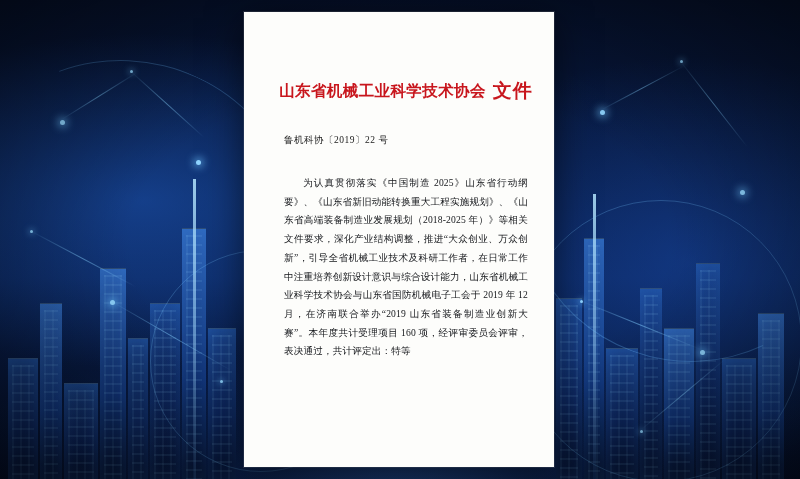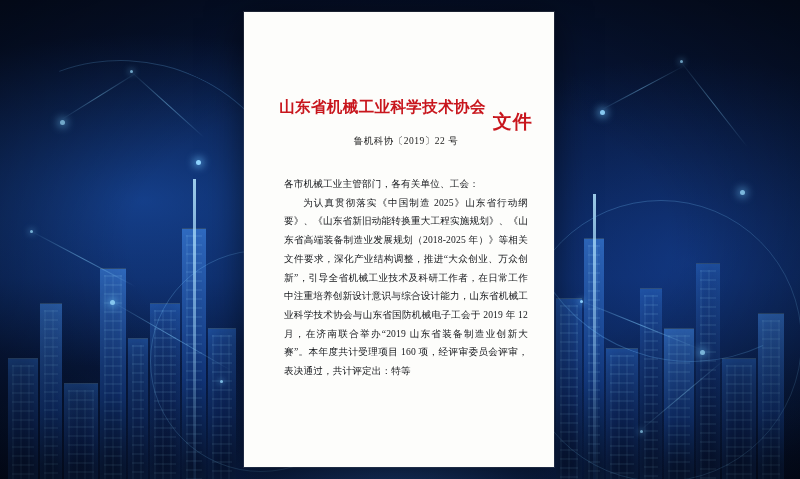--- a/index.html
+++ b/index.html
@@ -128,26 +128,26 @@
     text-align: center;
     white-space: nowrap;
     font-family: "Liberation Serif", serif;
   }
   .doc-wenjian {
     color: #c8161d;
     font-weight: bold;
     font-size: 19px;
     letter-spacing: 1px;
     white-space: nowrap;
-    margin-top: 31px;
   }
   .doc-number {
-    text-align: center;
+    text-align: left;
     font-size: 9.5px;
     color: #1a1a1a;
+    margin-top: 30px;
     letter-spacing: 0.5px;
   }
   .doc-rule {
     height: 1px;
     background: #c8161d;
     margin: 6px 2px 0 2px;
     opacity: 0;
   }
   .doc-title {
     text-align: center;
@@ -240,20 +240,19 @@
         <div class="doc-org">山东省机械工业科学技术协会</div>
       </div>
       <div class="doc-wenjian">文件</div>
     </div>
 
     <div class="doc-number">鲁机科协〔2019〕22 号</div>
     <div class="doc-rule"></div>
 
 
     <div class="doc-body">
-      <p>各市机械工业主管部门，各有关单位、工会：</p>
       <p class="ind">为认真贯彻落实《中国制造 2025》山东省行动纲要》、《山东省新旧动能转换重大工程实施规划》、《山东省高端装备制造业发展规划（2018-2025 年）》等相关文件要求，深化产业结构调整，推进“大众创业、万众创新”，引导全省机械工业技术及科研工作者，在日常工作中注重培养创新设计意识与综合设计能力，山东省机械工业科学技术协会与山东省国防机械电子工会于 2019 年 12 月，在济南联合举办“2019 山东省装备制造业创新大赛”。本年度共计受理项目 160 项，经评审委员会评审，表决通过，共计评定出：特等</p>
     </div>
 
     <div class="doc-fade"></div>
   </div>
 
 </div>
 
 </body></html>

